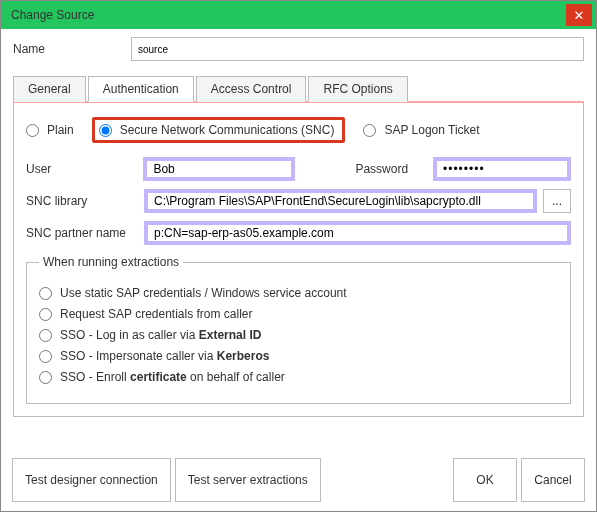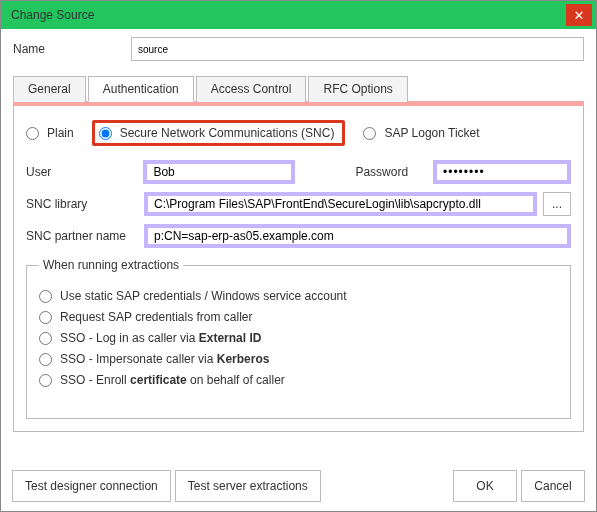--- a/index.html
+++ b/index.html
@@ -37,21 +37,21 @@
   .name-input {
     flex: 1;
     border: 1px solid #bbb;
     height: 24px;
     padding: 2px 6px;
     font-size: 10px;
   }
   .tabs {
     display: flex;
     margin-top: 14px;
-    border-bottom: 5px solid #fca5a5;
+    border-bottom: 2px solid #fca5a5;
     position: relative;
   }
   .tab {
     padding: 5px 14px;
     border: 1px solid #bbb;
     border-bottom: none;
     background: #f4f4f4;
     margin-right: 2px;
     font-size: 12px;
     position: relative;
@@ -96,36 +96,36 @@
     width: 28px; height: 24px;
     border: 1px solid #bbb;
     background: #fff;
     margin-left: 6px;
     display: flex; align-items: center; justify-content: center;
     cursor: pointer;
   }
   fieldset {
     border: 1px solid #bbb;
     margin: 10px 0 0 0;
-    padding: 10px 12px 24px 12px;
+    padding: 10px 12px 12px 12px;
   }
   legend { font-size: 12px; padding: 0 4px; }
   .opt-row { display: flex; align-items: center; margin: 7px 0; font-size: 12px; }
   .opt-row input { margin: 0 8px 0 0; cursor:pointer; }
   .footer {
     position: absolute;
     bottom: 10px;
     left: 12px; right: 12px;
     display: flex;
     align-items: center;
   }
   .btn {
     border: 1px solid #bbb;
     background: #fff;
-    height: 32px;
+    height: 44px;
     padding: 12px 12px;
     font-size: 12px;
     display: flex; align-items: center; justify-content: center;
     cursor: pointer;
     margin-right: 4px;
   }
   .footer .spacer { flex: 1; }
 </style>
 </head>
 <body>

